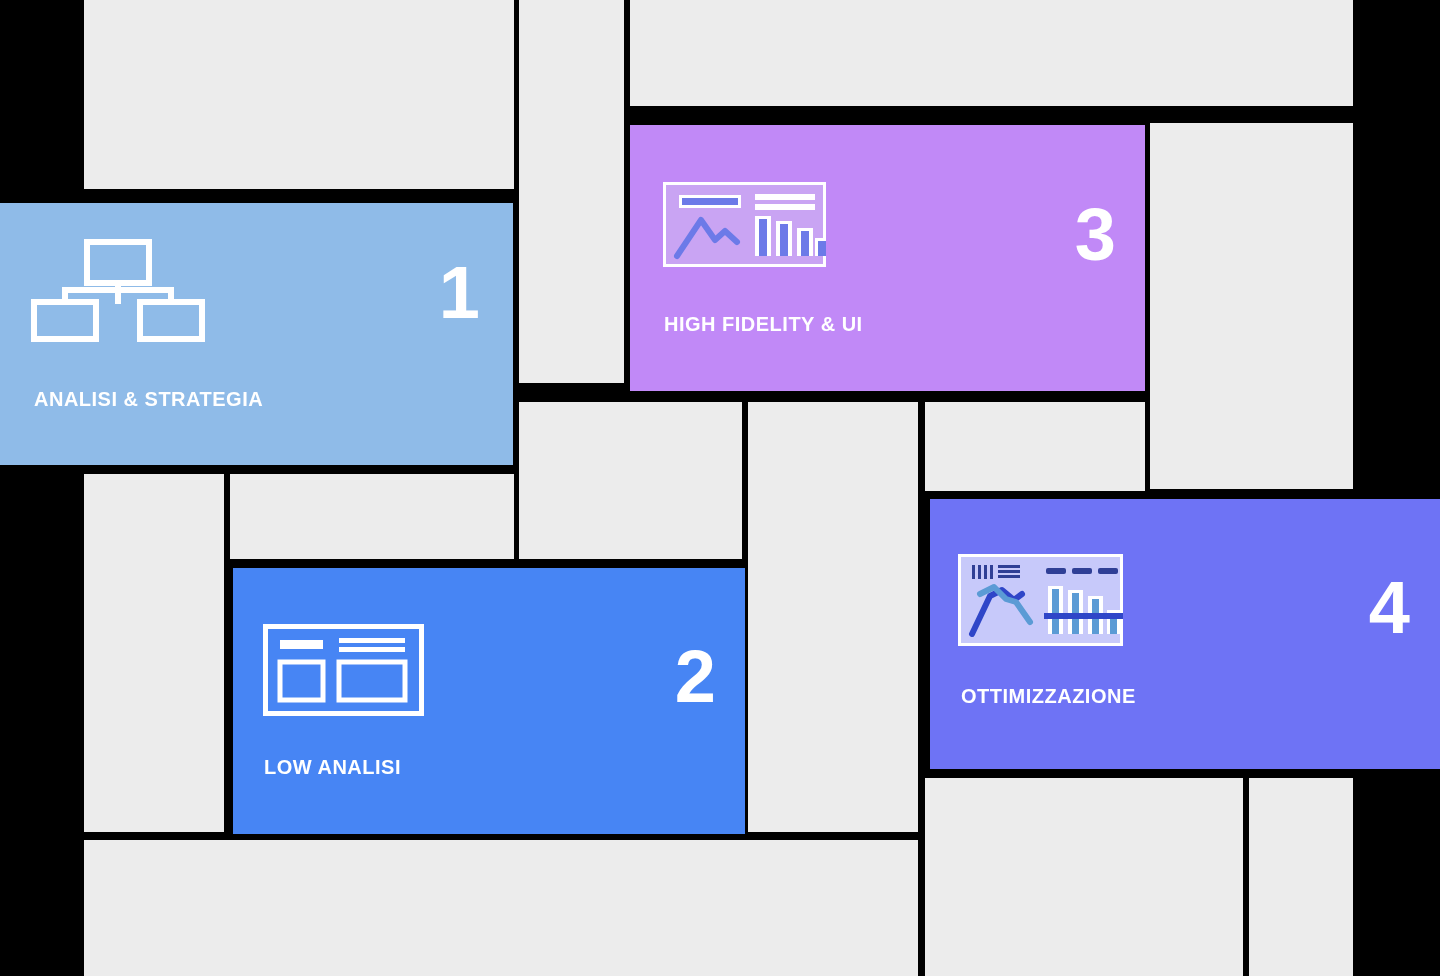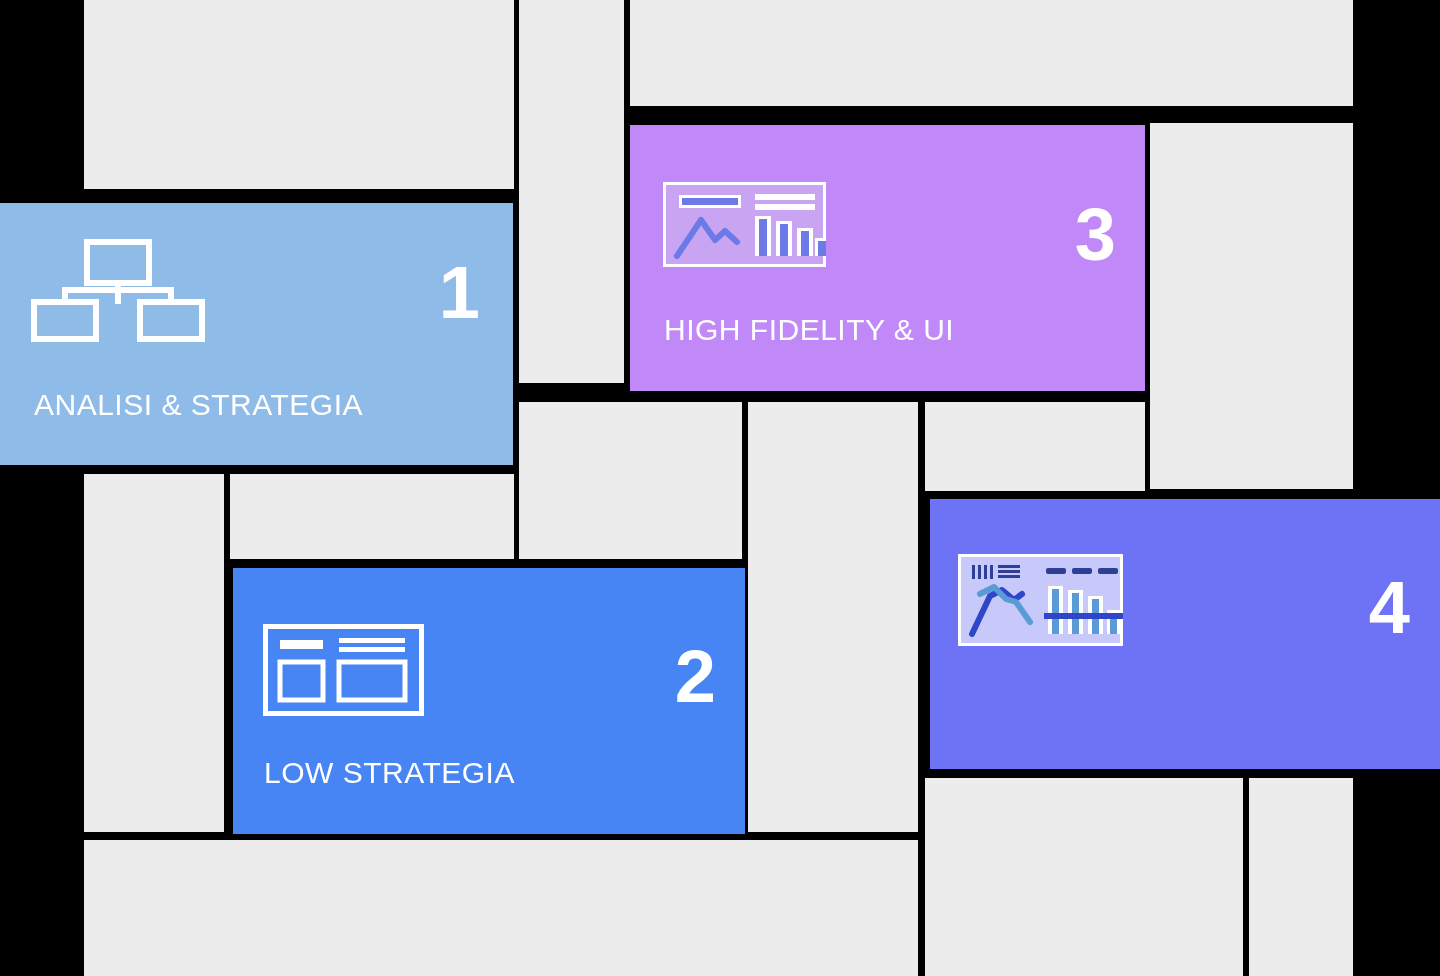--- a/index.html
+++ b/index.html
@@ -29,22 +29,22 @@
     position: absolute;
     color: #ffffff;
     font-weight: bold;
     font-size: 74px;
     line-height: 1;
     letter-spacing: -1px;
   }
   .card-label {
     position: absolute;
     color: #ffffff;
-    font-size: 30px;
-    font-weight: 400;
+    font-size: 20px;
+    font-weight: 700;
     letter-spacing: 0.5px;
     white-space: nowrap;
   }
   .card-icon {
     position: absolute;
   }
   .card-icon svg { display: block; }
 </style>
 </head>
 <body>
@@ -107,21 +107,21 @@
       <svg width="161" height="92" viewBox="0 0 161 92" fill="none" stroke="#ffffff" stroke-width="5">
         <rect x="2.5" y="2.5" width="156" height="87"></rect>
         <rect x="17" y="16" width="43" height="9" fill="#ffffff" stroke="none"></rect>
         <rect x="76" y="14" width="66" height="5" fill="#ffffff" stroke="none"></rect>
         <rect x="76" y="23" width="66" height="5" fill="#ffffff" stroke="none"></rect>
         <rect x="17" y="38" width="43" height="38"></rect>
         <rect x="76" y="38" width="66" height="38"></rect>
       </svg>
     </div>
     <div class="card-number" style="right:30px; top:72px;">2</div>
-    <div class="card-label" style="left:31px; top:188px;">LOW STRATEGIA</div>
+    <div class="card-label" style="left:31px; top:188px;">LOW ANALISI</div>
   </div>
 
   <div class="card" style="left:930px; top:499px; width:510px; height:270px; background:#6e73f5;">
     <div class="card-icon" style="left:28px; top:55px;">
       <svg width="165" height="92" viewBox="0 0 165 92">
         <rect x="0" y="0" width="165" height="92" fill="#c7c9fa" stroke="#ffffff" stroke-width="6"></rect>
         <g fill="#2f3f96">
           <rect x="14" y="11" width="3" height="14"></rect>
           <rect x="20" y="11" width="3" height="14"></rect>
           <rect x="26" y="11" width="3" height="14"></rect>
@@ -142,15 +142,16 @@
         <rect x="110" y="36" width="15" height="44" fill="#ffffff"></rect>
         <rect x="114" y="39" width="7" height="41" fill="#5b9bd5"></rect>
         <rect x="130" y="42" width="15" height="38" fill="#ffffff"></rect>
         <rect x="134" y="45" width="7" height="35" fill="#5b9bd5"></rect>
         <rect x="149" y="56" width="14" height="24" fill="#ffffff"></rect>
         <rect x="152" y="59" width="7" height="21" fill="#5b9bd5"></rect>
         <rect x="86" y="59" width="80" height="6" fill="#2f46c8"></rect>
       </svg>
     </div>
     <div class="card-number" style="right:31px; top:72px;">4</div>
+    <div class="card-label" style="left:31px; top:186px;">OTTIMIZZAZIONE</div>
   </div>
 
 </div>
 
 </body></html>

